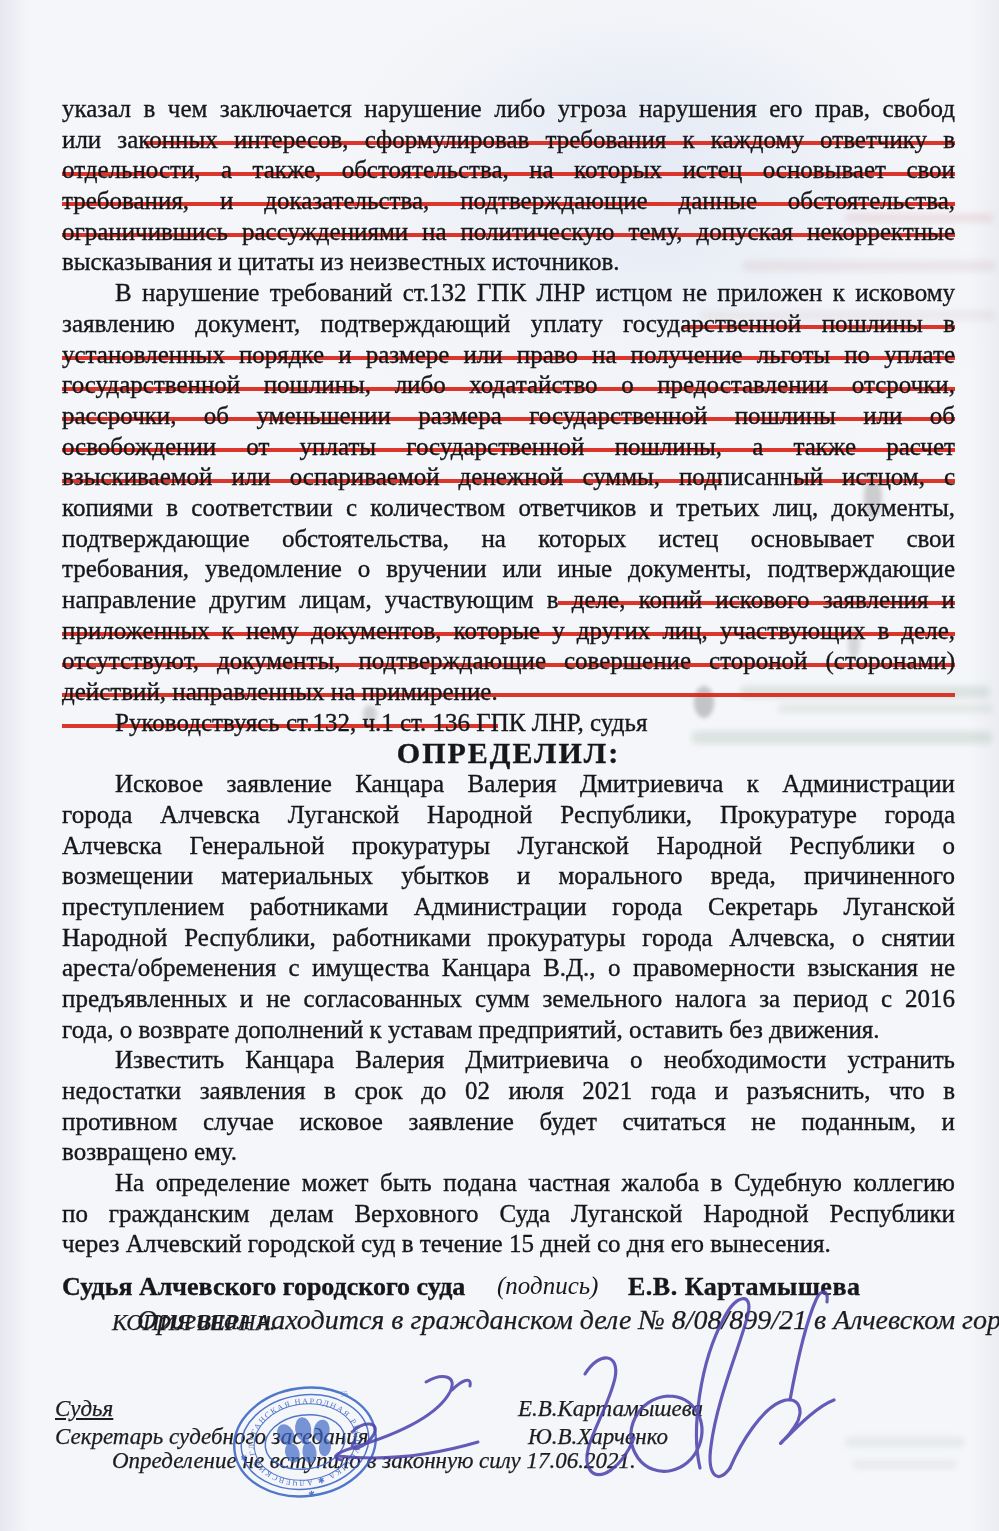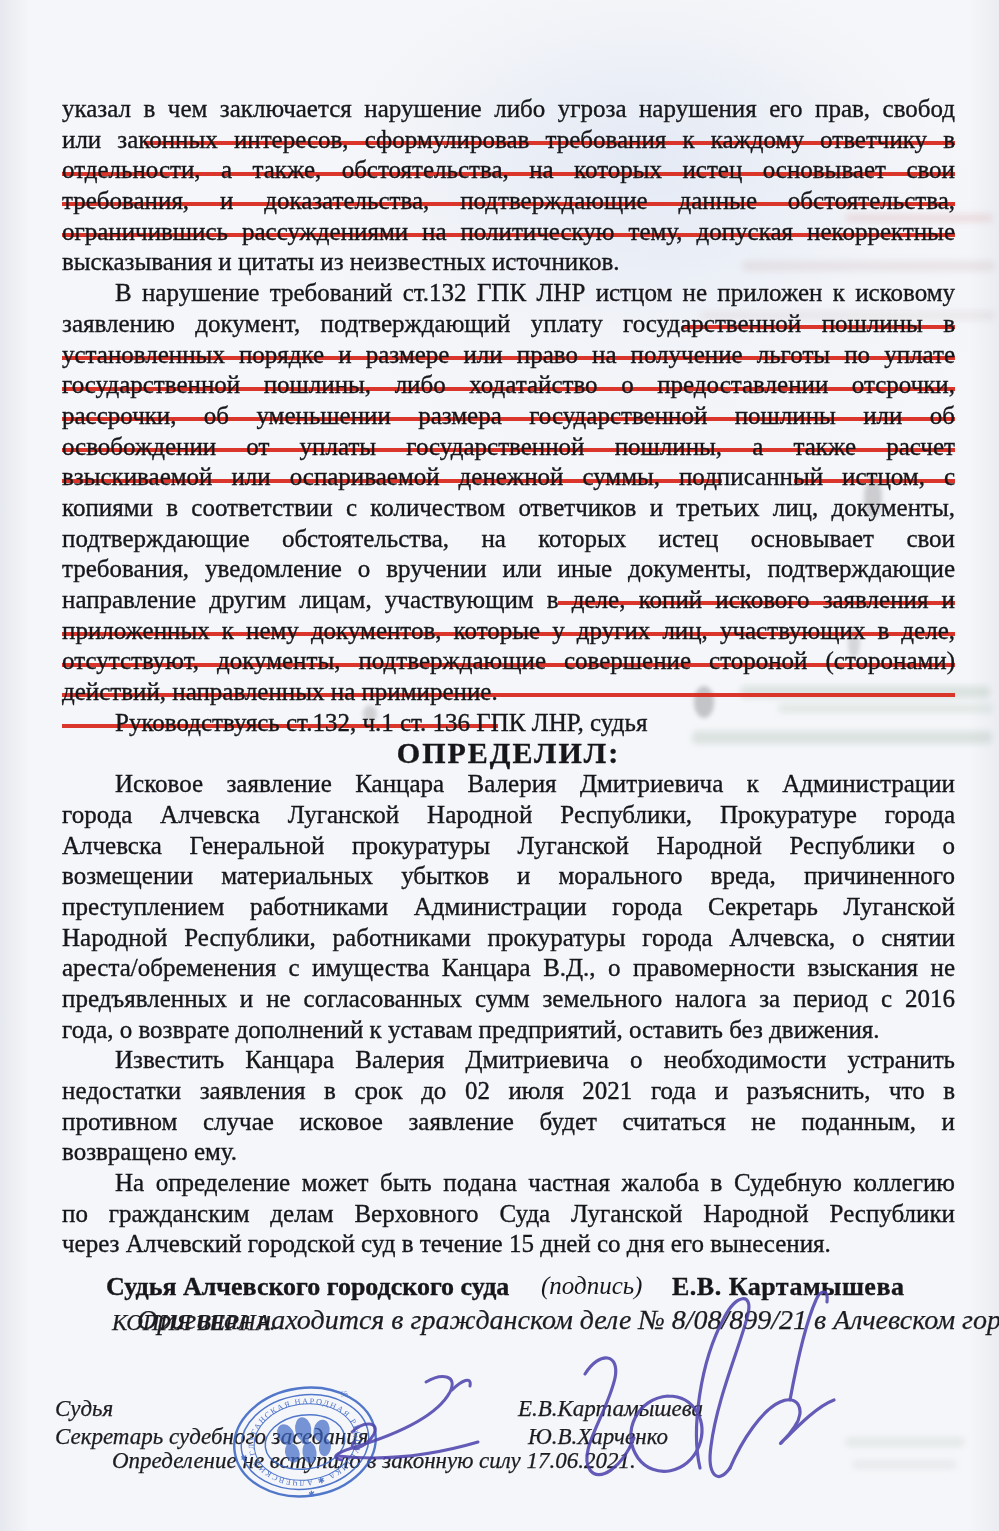--- a/index.html
+++ b/index.html
@@ -17,21 +17,21 @@
     position:absolute;left:62px;top:94px;width:893px;
     font-size:25px;line-height:30.7px;
     -webkit-text-stroke:.35px #17171a;
   }
   .line{text-align:justify;text-align-last:justify;height:30.7px;white-space:normal;}
   .line.left{text-align-last:left;}
   .line.center{text-align:center;text-align-last:center;}
   .line.ind{text-indent:53px;}
   .line.bold{font-weight:bold;font-size:30px;letter-spacing:2px;}
   .u{border-bottom:4px solid rgba(216,33,20,.9);padding-bottom:19px;}
-  .sig-row span{position:absolute;top:1272px;margin-left:44px;}
+  .sig-row span{position:absolute;top:1272px;}
   .sig-left{left:62px;font-weight:bold;font-size:26px;-webkit-text-stroke:.35px #17171a;}
   .sig-mid{left:497px;font-style:italic;font-size:25px;}
   .sig-right{left:628px;font-weight:bold;font-size:26px;letter-spacing:.5px;-webkit-text-stroke:.35px #17171a;}
   .copy{position:absolute;font-style:italic;font-size:23px;color:#1c1c20;-webkit-text-stroke:.25px #1c1c20;white-space:nowrap;}
   .ghost{position:absolute;border-radius:5px;filter:blur(3px);}
   .smudge{position:absolute;border-radius:50%;filter:blur(2px);}
   .stamp-svg{position:absolute;left:225px;top:1378px;filter:blur(.3px);opacity:.88;}
   .signature-svg{position:absolute;left:320px;top:1280px;filter:blur(.25px);opacity:.88;}
 </style>
 </head>
@@ -96,21 +96,21 @@
 
   <div class="sig-row">
     <span class="sig-left">Судья Алчевского городского суда</span>
     <span class="sig-mid">(подпись)</span>
     <span class="sig-right">Е.В. Картамышева</span>
   </div>
 
   <div class="copy" style="left:112px;top:1310px;">КОПИЯ ВЕРНА.</div>
   <div class="copy" style="left:117px;top:1304px;font-size:28px;margin-left:20px;">Оригинал находится в гражданском  деле № 8/08/899/21 в Алчевском городском суде.</div>
   <div class="copy" style="left:112px;top:1448px;">Определение не вступило  в законную силу 17.06.2021.</div>
-  <div class="copy" style="left:55px;top:1396px;">Судья</div>
+  <div class="copy" style="left:55px;top:1396px;text-decoration:underline;">Судья</div>
   <div class="copy" style="left:518px;top:1396px;">Е.В.Картамышева</div>
   <div class="copy" style="left:55px;top:1424px;">Секретарь судебного заседания</div>
   <div class="copy" style="left:528px;top:1424px;">Ю.В.Харченко</div>
 
   <svg class="stamp-svg" width="170" height="160" viewBox="0 0 170 160">
     <g transform="translate(80,64) rotate(-8)" fill="none" stroke="#3b66c4">
       <ellipse rx="71" ry="54" stroke-width="2.4"></ellipse>
       <ellipse rx="64" ry="47" stroke-width="1.5"></ellipse>
       <ellipse rx="40" ry="27" stroke-width="1.5"></ellipse>
       <path id="stamp-text-path" d="M -51,0 A 51,38 0 1 1 51,0 A 51,38 0 1 1 -51,0"></path>

